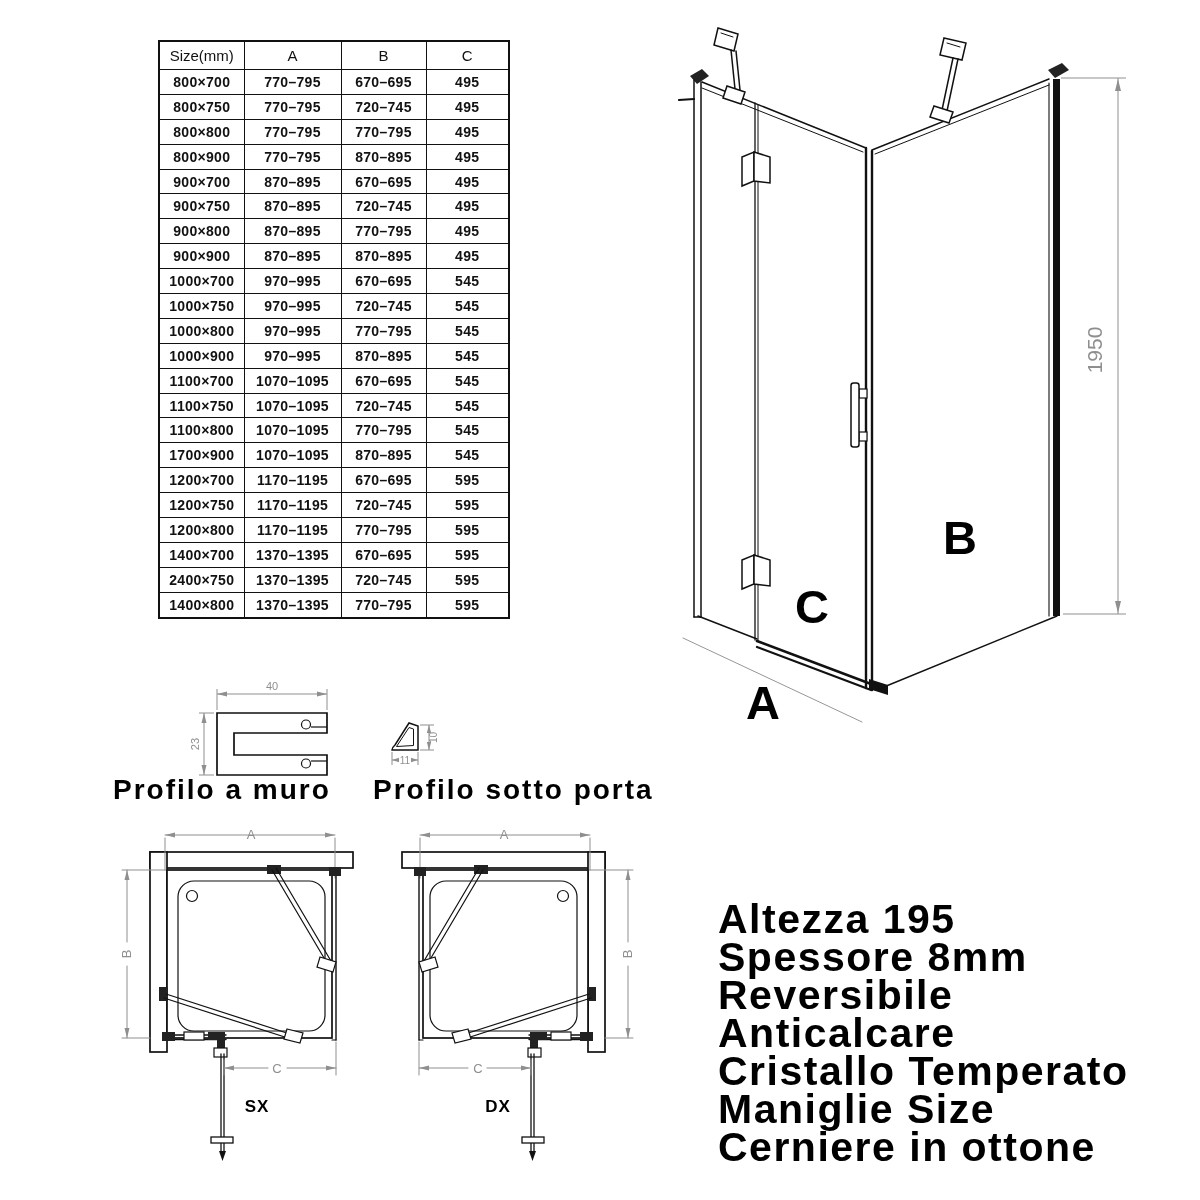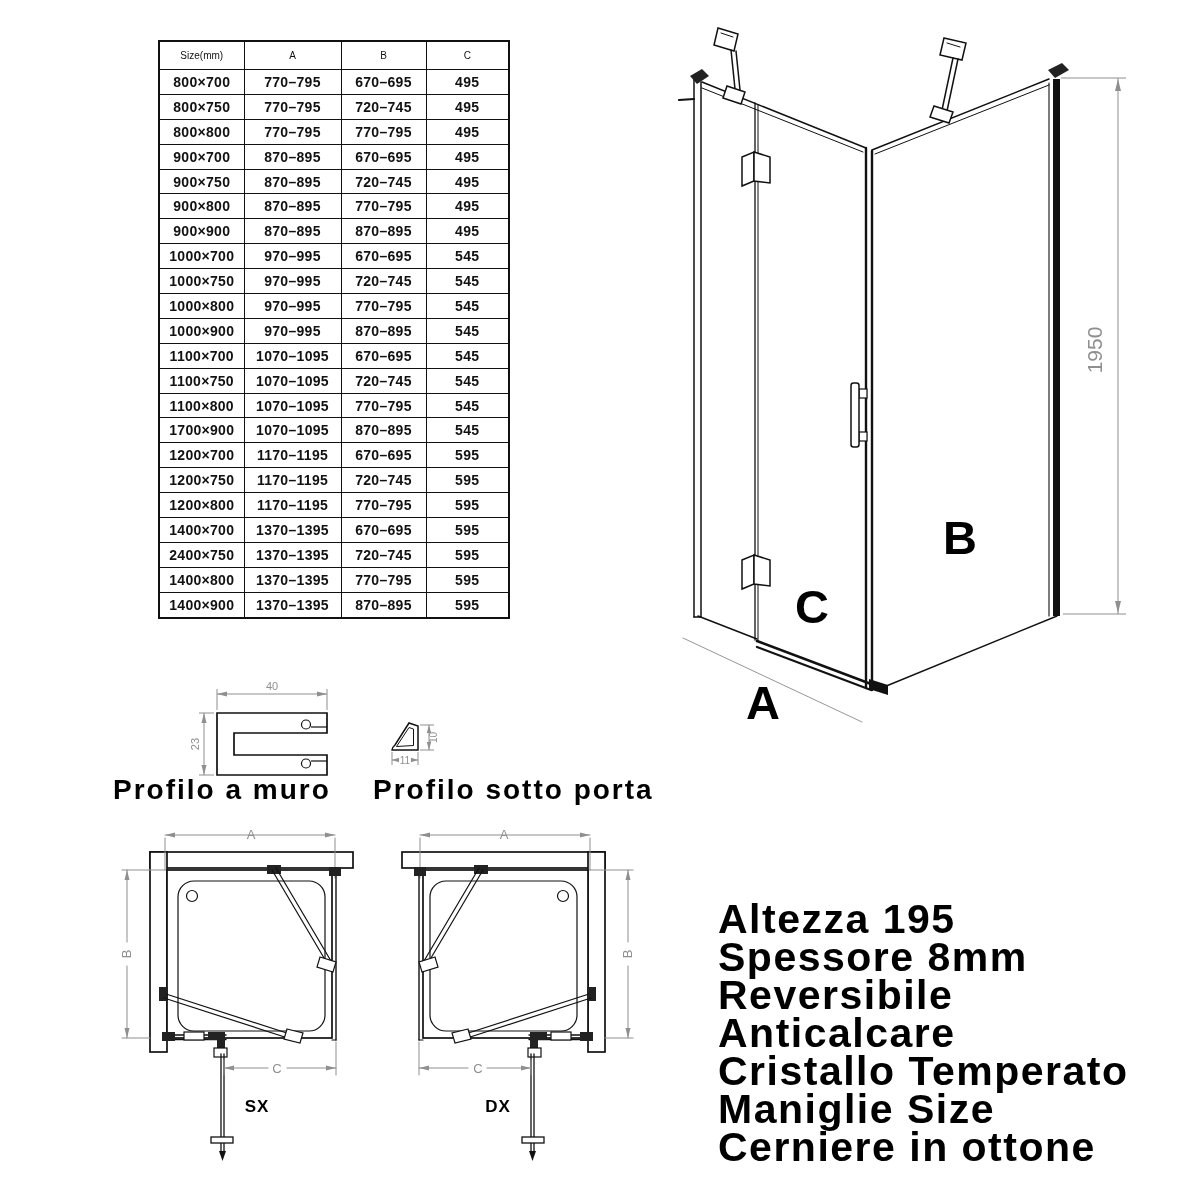--- a/index.html
+++ b/index.html
@@ -3,21 +3,21 @@
 <meta charset="utf-8">
 <style>
   html,body{margin:0;padding:0;background:#fff;}
   #canvas{position:relative;width:1200px;height:1200px;background:#fff;overflow:hidden;
           font-family:"Liberation Sans",sans-serif;color:#111;}
   
   #size-table{position:absolute;left:158px;top:40px;width:350px;border-collapse:collapse;
               table-layout:fixed;background:#fff;}
   #size-table th,#size-table td{border:1.4px solid #111;text-align:center;vertical-align:middle;
               padding:0;white-space:nowrap;overflow:hidden;}
-  #size-table th{height:27px;font-size:10px;font-weight:400;}
+  #size-table th{height:27px;font-size:15px;font-weight:400;}
   #size-table td{height:23.9px;font-size:14px;font-weight:700;letter-spacing:.3px;}
   #size-table{border:2px solid #111;}
   col.c0{width:85px}col.c1{width:97px}col.c2{width:85px}col.c3{width:83px}
   
   .sheet{position:absolute;}
   
   #spec-list{position:absolute;left:718px;top:864px;width:478px;margin-top:36px;}
   .spec-line{font-size:41px;line-height:38px;font-weight:700;letter-spacing:1.5px;color:#000;}
   
   text{font-family:"Liberation Sans",sans-serif;}
@@ -58,20 +58,26 @@
           <td>720–745</td>
           <td>495</td>
         </tr>
         <tr>
           <td>800×800</td>
           <td>770–795</td>
           <td>770–795</td>
           <td>495</td>
         </tr>
         <tr>
+          <td>800×900</td>
+          <td>770–795</td>
+          <td>870–895</td>
+          <td>495</td>
+        </tr>
+        <tr>
           <td>900×700</td>
           <td>870–895</td>
           <td>670–695</td>
           <td>495</td>
         </tr>
         <tr>
           <td>900×750</td>
           <td>870–895</td>
           <td>720–745</td>
           <td>495</td>
@@ -163,26 +169,20 @@
         <tr>
           <td>2400×750</td>
           <td>1370–1395</td>
           <td>720–745</td>
           <td>595</td>
         </tr>
         <tr>
           <td>1400×800</td>
           <td>1370–1395</td>
           <td>770–795</td>
-          <td>595</td>
-        </tr>
-        <tr>
-          <td>1400×900</td>
-          <td>1370–1395</td>
-          <td>870–895</td>
           <td>595</td>
         </tr>
       </tbody>
   </table>
 
   <svg class="sheet" id="iso3d" style="left:650px;top:0" width="495" height="740" viewBox="0 0 495 740">
     <g stroke="#111" stroke-width="1.5" fill="none" stroke-linecap="round">
 
       <polygon points="40,76 52,69 59,76 47,84" fill="#222" stroke="none"></polygon>
       <line x1="44" y1="80" x2="44" y2="617"></line>

